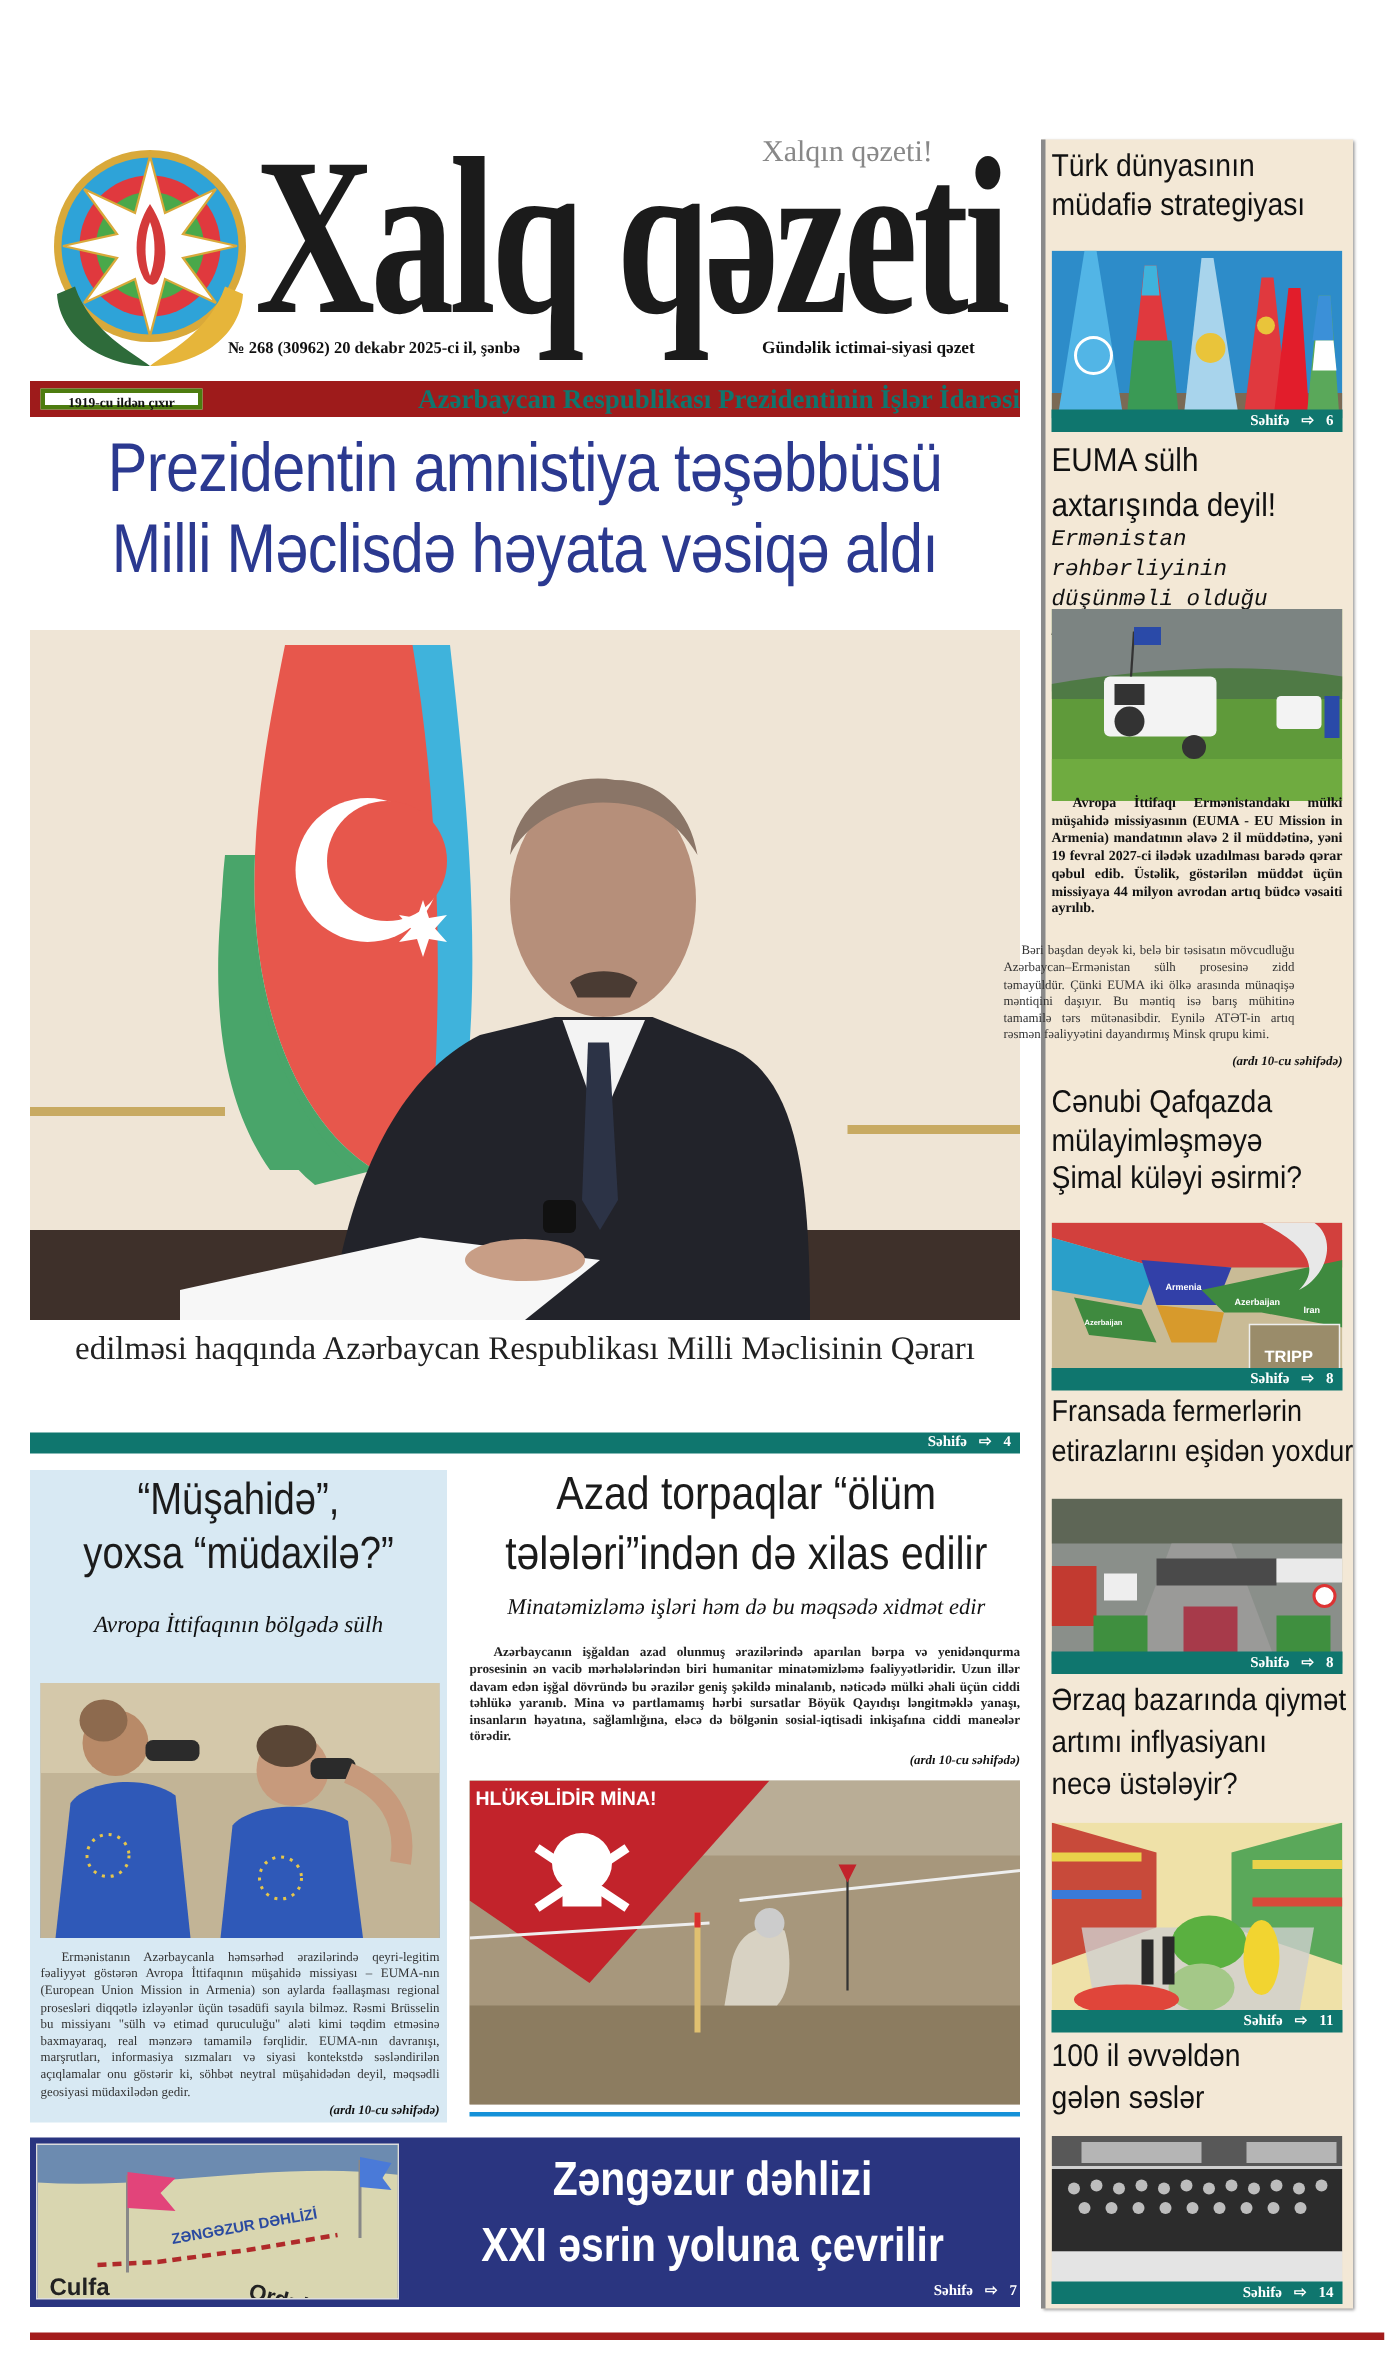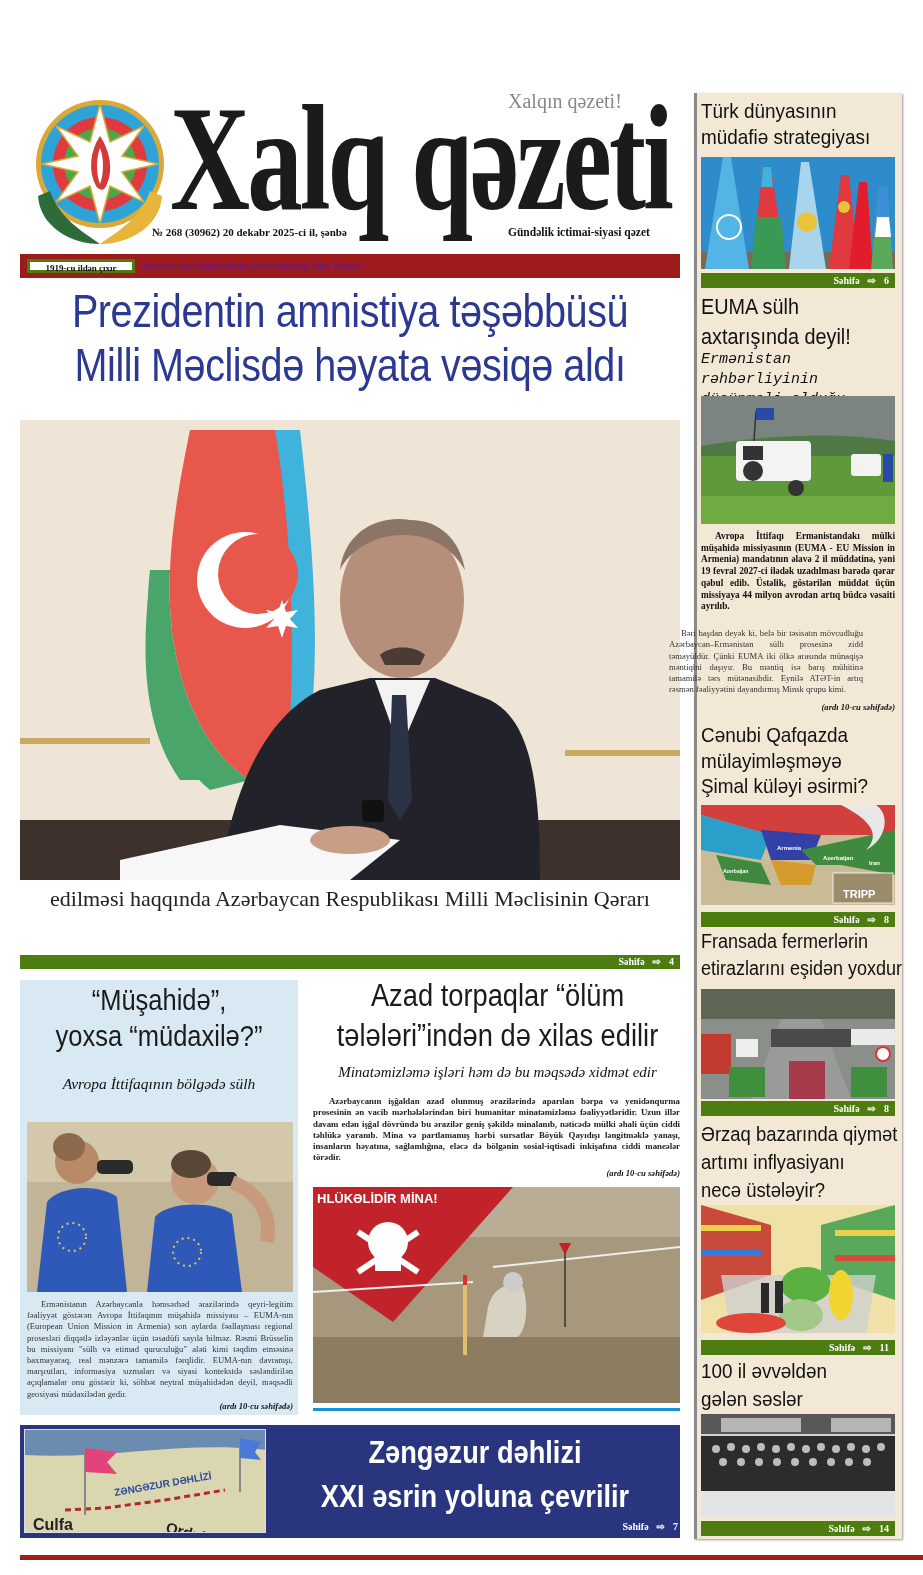--- a/index.html
+++ b/index.html
@@ -10,30 +10,30 @@
 
   
   .emblem { left: 30px; top: 96px; width: 136px; height: 150px; }
   .mast-title { left: 170px; top: 78px; width: 512px; height: 160px; font-family: "Liberation Serif", serif; font-weight: bold; font-size: 150px; line-height: 160px; letter-spacing: -4px; color: #1b1b1b; transform: scaleX(0.74); transform-origin: left top; white-space: nowrap; }
   .slogan { left: 508px; top: 90px; font-size: 20px; font-weight: normal; color: #888; white-space: nowrap; }
   .issue { left: 152px; top: 226px; font-size: 11px; font-weight: bold; white-space: nowrap; }
   .subtitle { left: 508px; top: 226px; font-size: 11.5px; font-weight: bold; white-space: nowrap; }
 
   .redbar { left: 20px; top: 254px; width: 660px; height: 24px; background: #9e1b1b; }
   .since-box { left: 27px; top: 259px; width: 108px; height: 14px; background: #fff; border: 3px solid #4d7c0f; font-size: 9px; font-weight: bold; line-height: 12px; text-align: center; }
-  .office { left: 140px; top: 254px; width: 540px; height: 24px; line-height: 24px; color: #701a75; font-weight: bold; font-size: 10px; text-align: left; }
+  .office { left: 140px; top: 254px; width: 540px; height: 24px; line-height: 24px; color: #0f766e; font-weight: bold; font-size: 18px; text-align: right; }
 
   .headline { left: 20px; top: 284px; width: 660px; font-family: "Liberation Sans", sans-serif; font-size: 46px; line-height: 54px; color: #2b3990; text-align: center; transform: scaleX(0.86); transform-origin: center top; letter-spacing: -0.5px; }
 
   
   .main-photo { left: 20px; top: 420px; width: 660px; height: 460px; background: linear-gradient(180deg,#efe6d8 0%,#ece2d2 60%,#5c4a3e 88%,#3a2f28 100%); overflow: hidden; }
 
   .caption { left: 20px; top: 884px; width: 660px; font-size: 22px; line-height: 30px; text-align: center; color: #222; }
 
-  .bluebar { background: #4d7c0f; color: #fff; font-family: "Liberation Serif", serif; font-weight: bold; font-size: 10px; text-align: right; padding-right: 6px; }
+  .bluebar { background: #0f766e; color: #fff; font-family: "Liberation Serif", serif; font-weight: bold; font-size: 10px; text-align: right; padding-right: 6px; }
   .bluebar .arr { margin: 0 8px; }
 
   
   .left-art { left: 20px; top: 980px; width: 278px; height: 435px; background: #d8e9f3; }
   .la-head { left: 20px; top: 982px; width: 278px; font-family: "Liberation Sans", sans-serif; font-size: 30px; line-height: 36px; text-align: center; color: #1b1b1b; transform: scaleX(0.85); transform-origin: center top; }
   .la-sub { left: 20px; top: 1073px; width: 278px; font-style: italic; font-size: 15.5px; line-height: 21px; text-align: center; }
   .la-photo { left: 27px; top: 1122px; width: 266px; height: 170px; background: linear-gradient(180deg,#c6b79b 0%,#b8a987 45%,#8a7b62 100%); overflow: hidden; }
   .la-body { left: 27px; top: 1299px; width: 266px; font-size: 8.6px; line-height: 11.2px; text-align: justify; text-indent: 14px; color: #333; }
   .la-cont { left: 27px; top: 1401px; width: 266px; text-align: right; font-size: 8.6px; font-style: italic; font-weight: bold; }
 
@@ -49,21 +49,21 @@
   .zb-photo { left: 24px; top: 1429px; width: 242px; height: 104px; background: linear-gradient(160deg,#3d5f8a 0%,#b8cbb6 30%,#dcd8b2 60%,#b2ae8a 100%); border: 1px solid #ddd; overflow: hidden; }
   .zb-title { left: 270px; top: 1430px; width: 410px; font-family: "Liberation Sans", sans-serif; font-weight: bold; color: #fff; font-size: 32px; line-height: 44px; text-align: center; transform: scaleX(0.85); transform-origin: center top; }
   .zb-page { left: 560px; top: 1521px; width: 118px; color: #fff; font-weight: bold; font-size: 10px; text-align: right; }
 
   .bottom-red { left: 20px; top: 1555px; width: 903px; height: 5px; background: #a31c1c; }
 
   
   .sidebar { left: 694px; top: 93px; width: 208px; height: 1446px; background: #f3e8d6; border-left: 3px solid #8a8a8a; box-shadow: 1px 1px 2px #999; }
   .sb-h { font-family: "Liberation Sans", sans-serif; color: #111; font-size: 21px; line-height: 25.5px; transform: scaleX(0.9); transform-origin: left top; white-space: nowrap; }
   .sb-sub { font-style: italic; font-size: 15px; line-height: 20px; font-family: Liberation Mono, monospace; }
-  .sb-img { overflow: hidden; }
+  .sb-img { overflow: hidden; margin-top: 10px; }
   .sb-bar { height: 15px; line-height: 15px; }
 
   .sb-lead { font-weight: bold; font-size: 9.3px; line-height: 11.7px; text-align: justify; text-indent: 14px; color: #111; }
   .sb-body { font-size: 8.6px; line-height: 11.3px; text-align: justify; text-indent: 12px; color: #333; }
   .sb-cont { font-size: 8.6px; font-style: italic; font-weight: bold; text-align: right; }
 </style>
 </head>
 <body>
 
 <div class="abs emblem">

